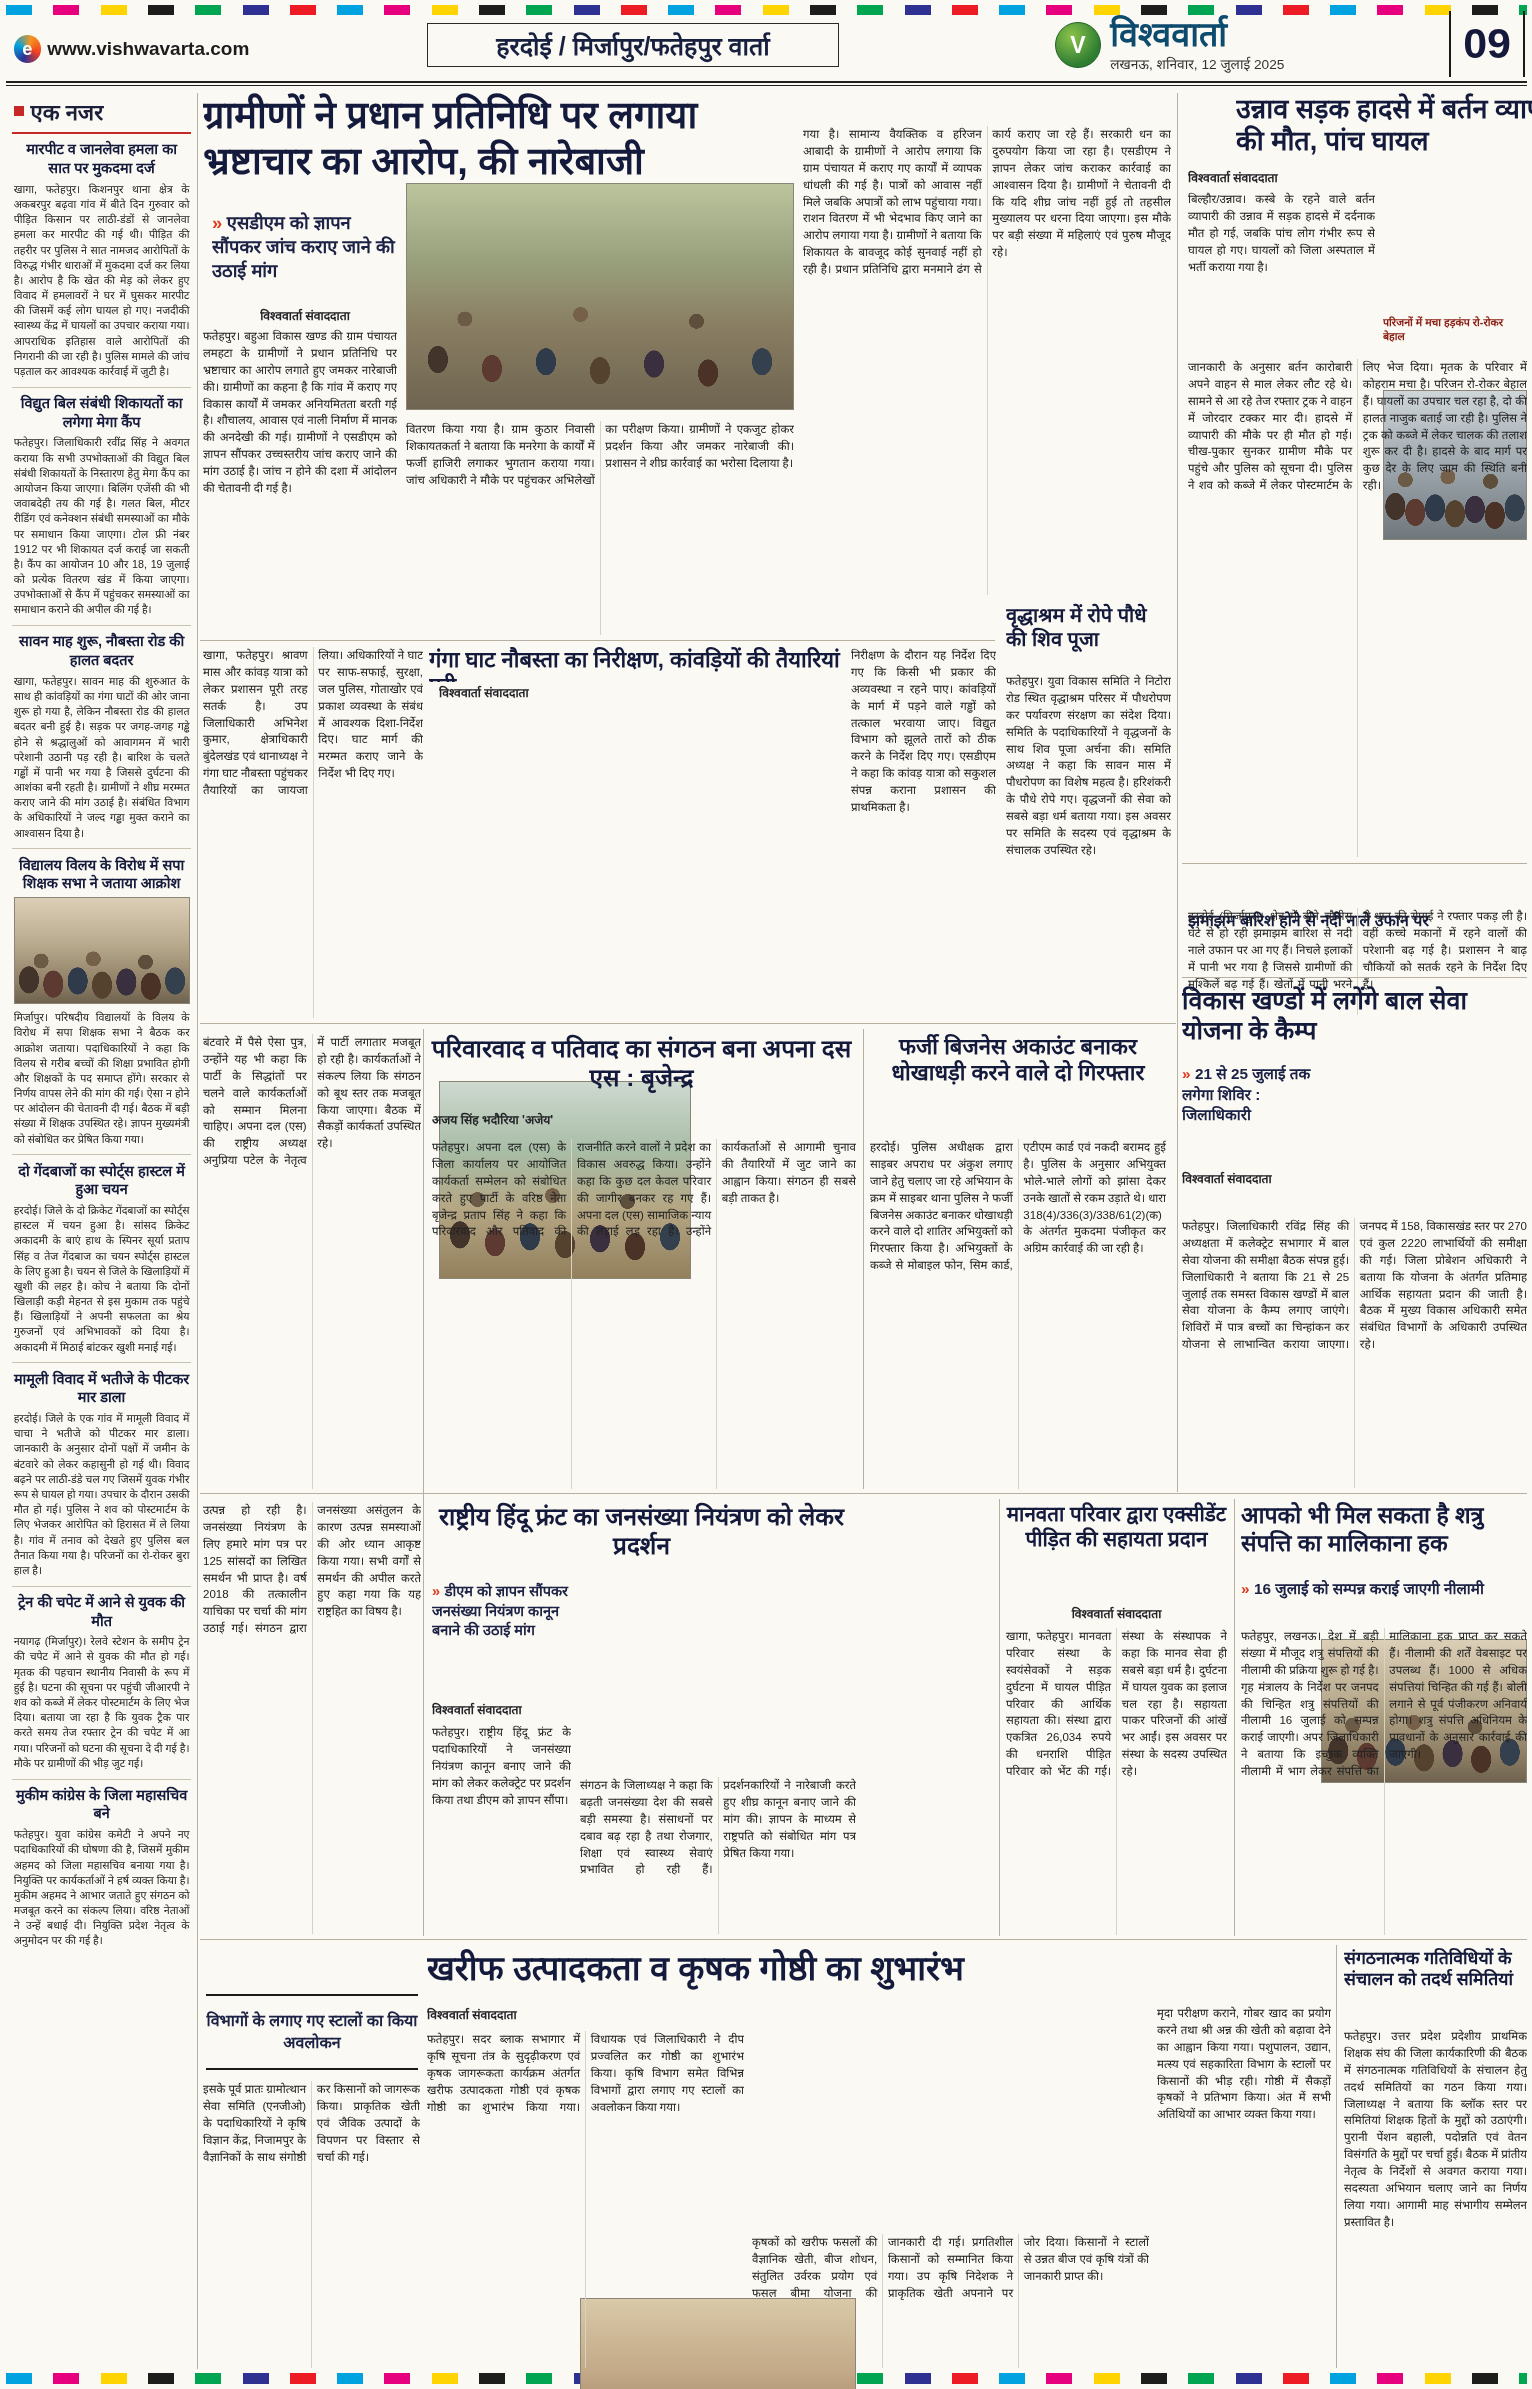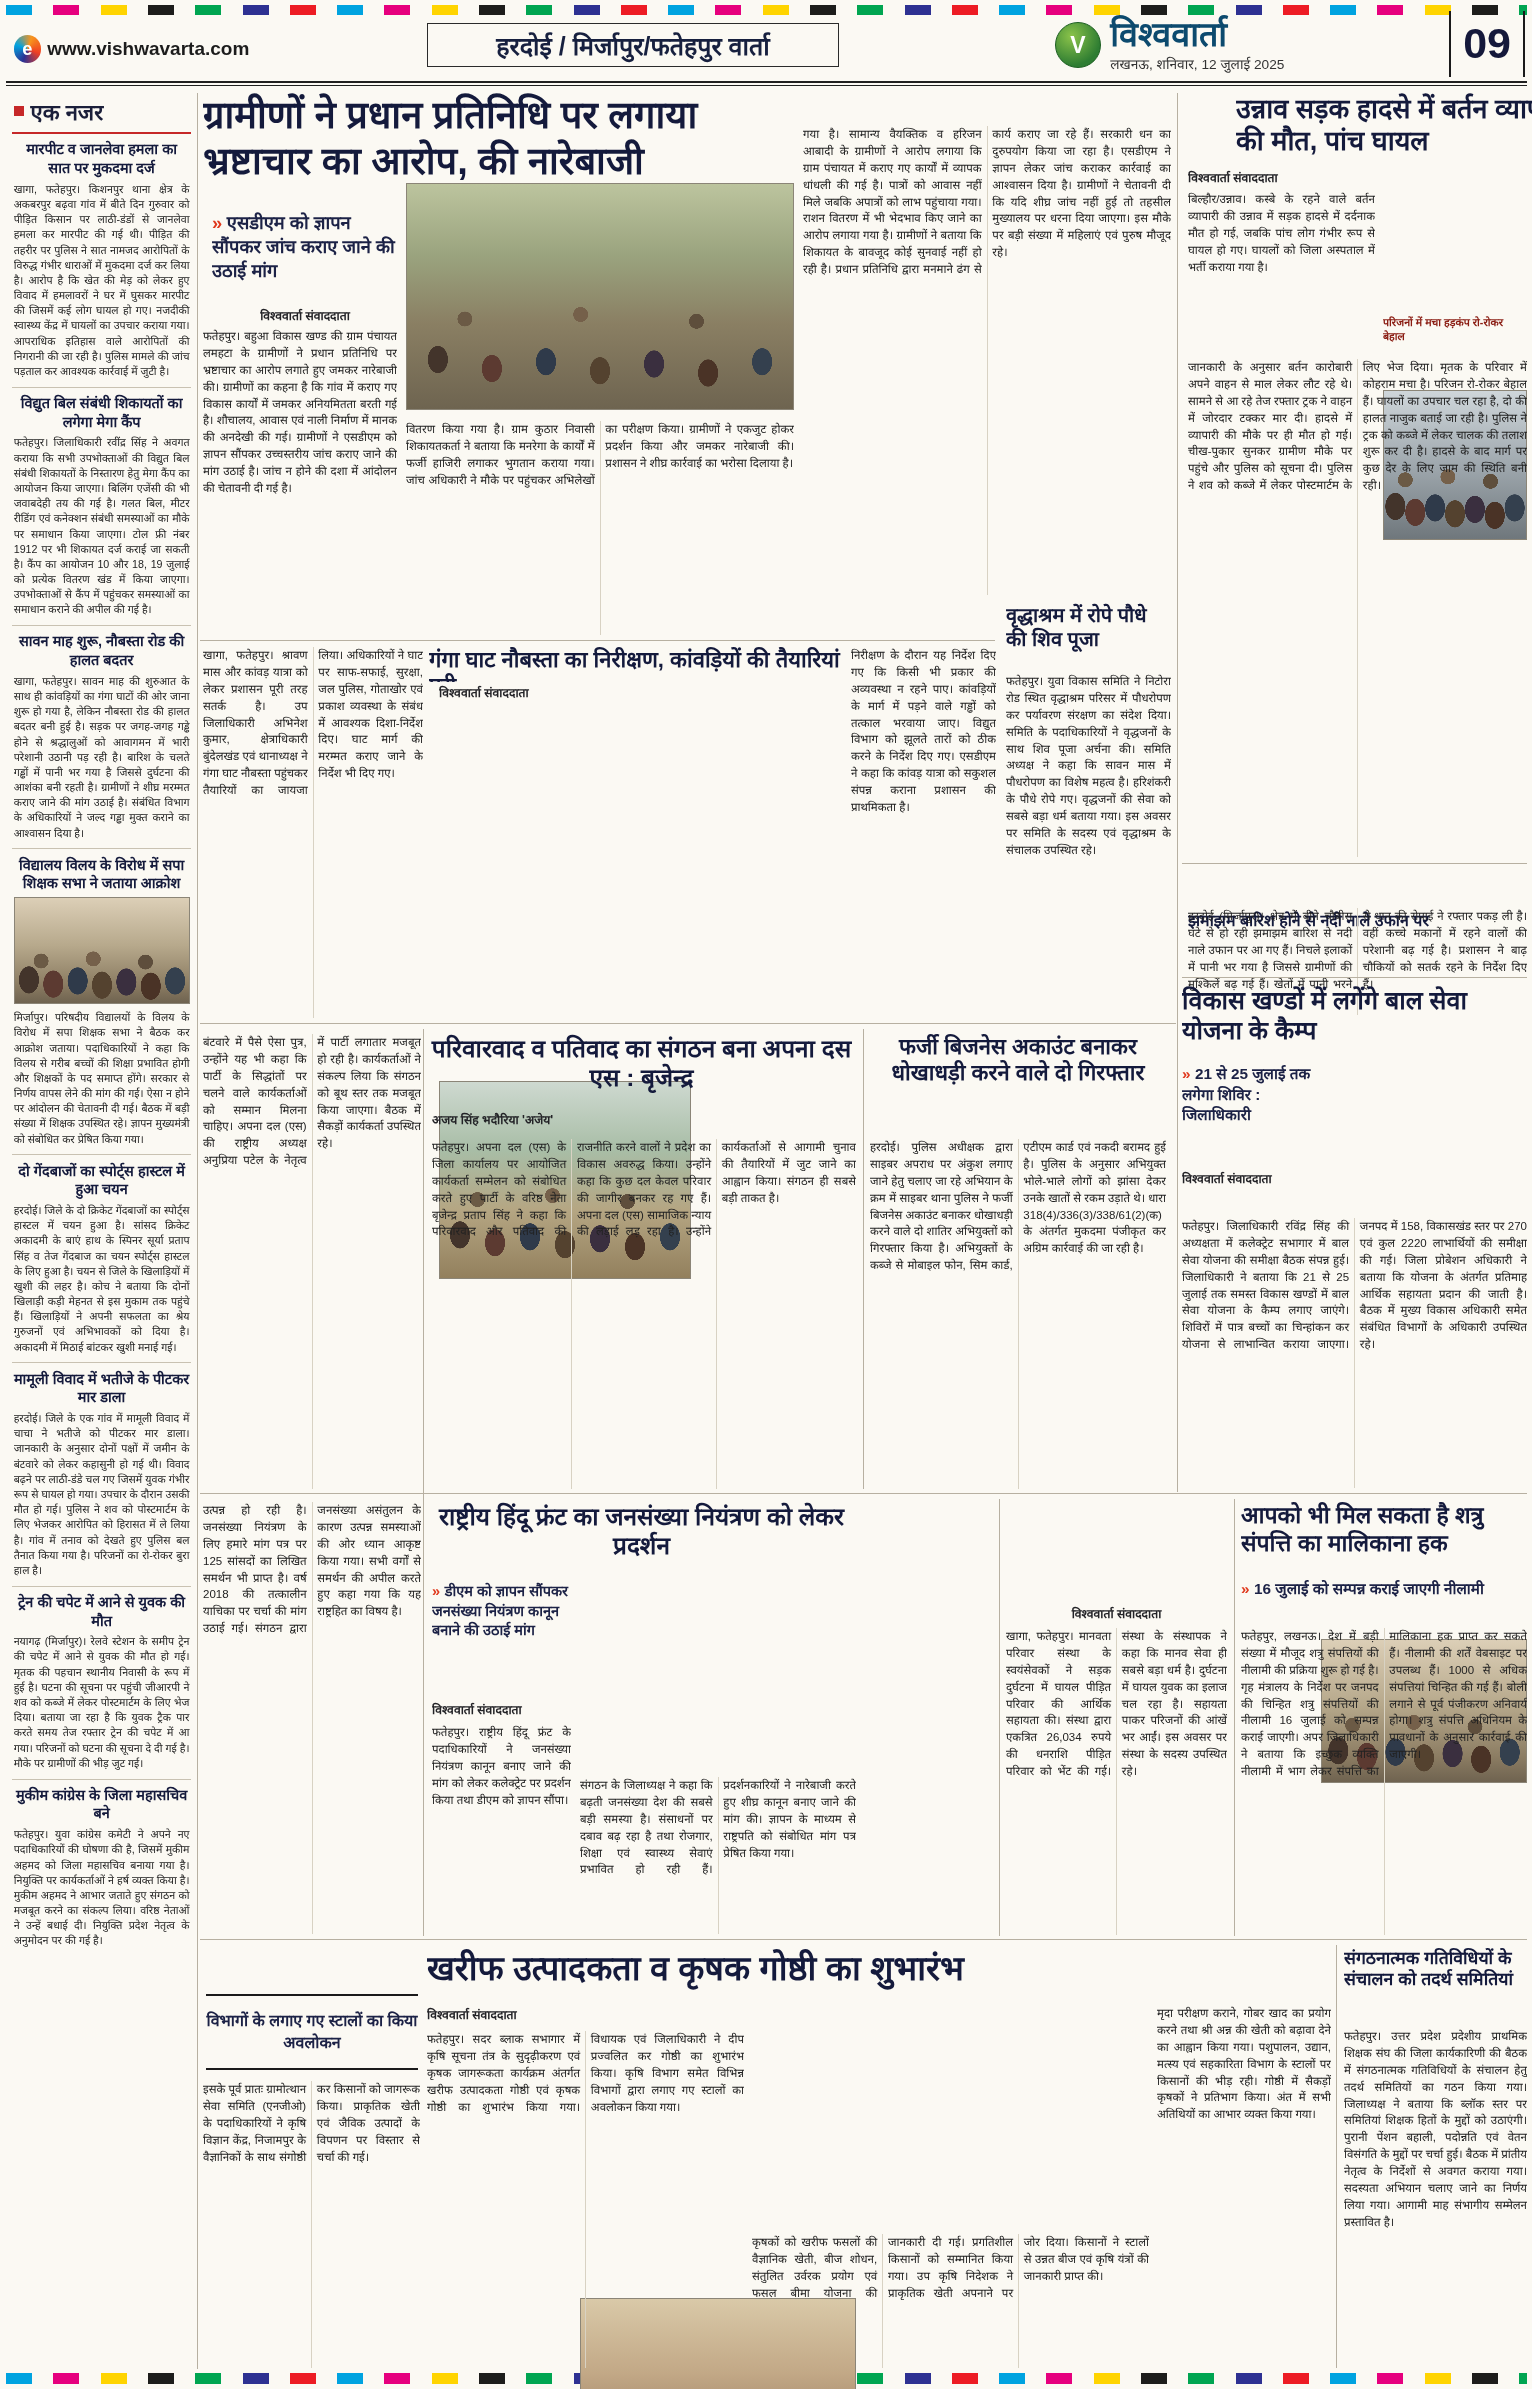--- a/index.html
+++ b/index.html
@@ -189,20 +189,21 @@
   <div class="abs kicker" style="left:432px;top:1582px;width:139px;height:115px;font-size:14.5px;line-height:1.35;">
     <span class="mark">»</span><span>डीएम को ज्ञापन सौंपकर जनसंख्या नियंत्रण कानून बनाने की उठाई मांग</span>
   </div>
   <div class="abs byline" style="left:432px;top:1701px;width:139px;">विश्ववार्ता संवाददाता</div>
   <div class="abs photo ph-e crowd" style="left:580px;top:1579px;width:276px;height:188px;"></div>
   <div class="abs body-text" style="left:432px;top:1724px;width:139px;height:211px;">फतेहपुर। राष्ट्रीय हिंदू फ्रंट के पदाधिकारियों ने जनसंख्या नियंत्रण कानून बनाए जाने की मांग को लेकर कलेक्ट्रेट पर प्रदर्शन किया तथा डीएम को ज्ञापन सौंपा।</div>
   <div class="abs body-text cols2" style="left:580px;top:1777px;width:276px;height:157px;">संगठन के जिलाध्यक्ष ने कहा कि बढ़ती जनसंख्या देश की सबसे बड़ी समस्या है। संसाधनों पर दबाव बढ़ रहा है तथा रोजगार, शिक्षा एवं स्वास्थ्य सेवाएं प्रभावित हो रही हैं। प्रदर्शनकारियों ने नारेबाजी करते हुए शीघ्र कानून बनाए जाने की मांग की। ज्ञापन के माध्यम से राष्ट्रपति को संबोधित मांग पत्र प्रेषित किया गया।</div>
   <div class="abs body-text cols2" style="left:203px;top:1502px;width:218px;height:432px;">उत्पन्न हो रही है। जनसंख्या नियंत्रण के लिए हमारे मांग पत्र पर 125 सांसदों का लिखित समर्थन भी प्राप्त है। वर्ष 2018 की तत्कालीन याचिका पर चर्चा की मांग उठाई गई। संगठन द्वारा जनसंख्या असंतुलन के कारण उत्पन्न समस्याओं की ओर ध्यान आकृष्ट किया गया। सभी वर्गों से समर्थन की अपील करते हुए कहा गया कि यह राष्ट्रहित का विषय है।</div>
 
   <div class="abs vrule" style="left:999px;top:1499px;height:437px;"></div>
+  <div class="abs headline center" style="left:1006px;top:1502px;width:221px;height:98px;font-size:20.6px;">मानवता परिवार द्वारा एक्सीडेंट पीड़ित की सहायता प्रदान</div>
   <div class="abs byline center" style="left:1006px;top:1605px;width:221px;">विश्ववार्ता संवाददाता</div>
   <div class="abs body-text cols2" style="left:1006px;top:1628px;width:221px;height:307px;">खागा, फतेहपुर। मानवता परिवार संस्था के स्वयंसेवकों ने सड़क दुर्घटना में घायल पीड़ित परिवार की आर्थिक सहायता की। संस्था द्वारा एकत्रित 26,034 रुपये की धनराशि पीड़ित परिवार को भेंट की गई। संस्था के संस्थापक ने कहा कि मानव सेवा ही सबसे बड़ा धर्म है। दुर्घटना में घायल युवक का इलाज चल रहा है। सहायता पाकर परिजनों की आंखें भर आईं। इस अवसर पर संस्था के सदस्य उपस्थित रहे।</div>
 
   <div class="abs vrule" style="left:1234px;top:1499px;height:437px;"></div>
   <div class="abs headline" style="left:1241px;top:1502px;width:286px;height:70px;font-size:23px;">आपको भी मिल सकता है शत्रु संपत्ति का मालिकाना हक</div>
   <div class="abs kicker" style="left:1241px;top:1579px;width:286px;height:43px;font-size:15.3px;line-height:1.3;">
     <span class="mark">»</span><span>16 जुलाई को सम्पन्न कराई जाएगी नीलामी</span>
   </div>
   <div class="abs body-text cols2" style="left:1241px;top:1628px;width:286px;height:307px;">फतेहपुर, लखनऊ। देश में बड़ी संख्या में मौजूद शत्रु संपत्तियों की नीलामी की प्रक्रिया शुरू हो गई है। गृह मंत्रालय के निर्देश पर जनपद की चिन्हित शत्रु संपत्तियों की नीलामी 16 जुलाई को सम्पन्न कराई जाएगी। अपर जिलाधिकारी ने बताया कि इच्छुक व्यक्ति नीलामी में भाग लेकर संपत्ति का मालिकाना हक प्राप्त कर सकते हैं। नीलामी की शर्तें वेबसाइट पर उपलब्ध हैं। 1000 से अधिक संपत्तियां चिन्हित की गई हैं। बोली लगाने से पूर्व पंजीकरण अनिवार्य होगा। शत्रु संपत्ति अधिनियम के प्रावधानों के अनुसार कार्रवाई की जाएगी।</div>
 

